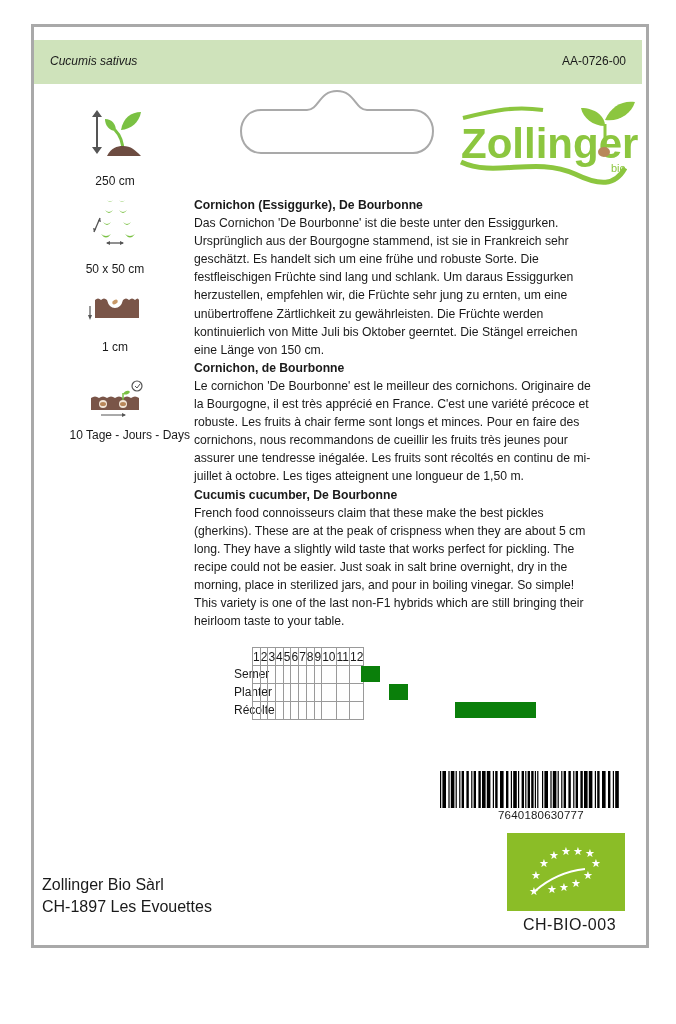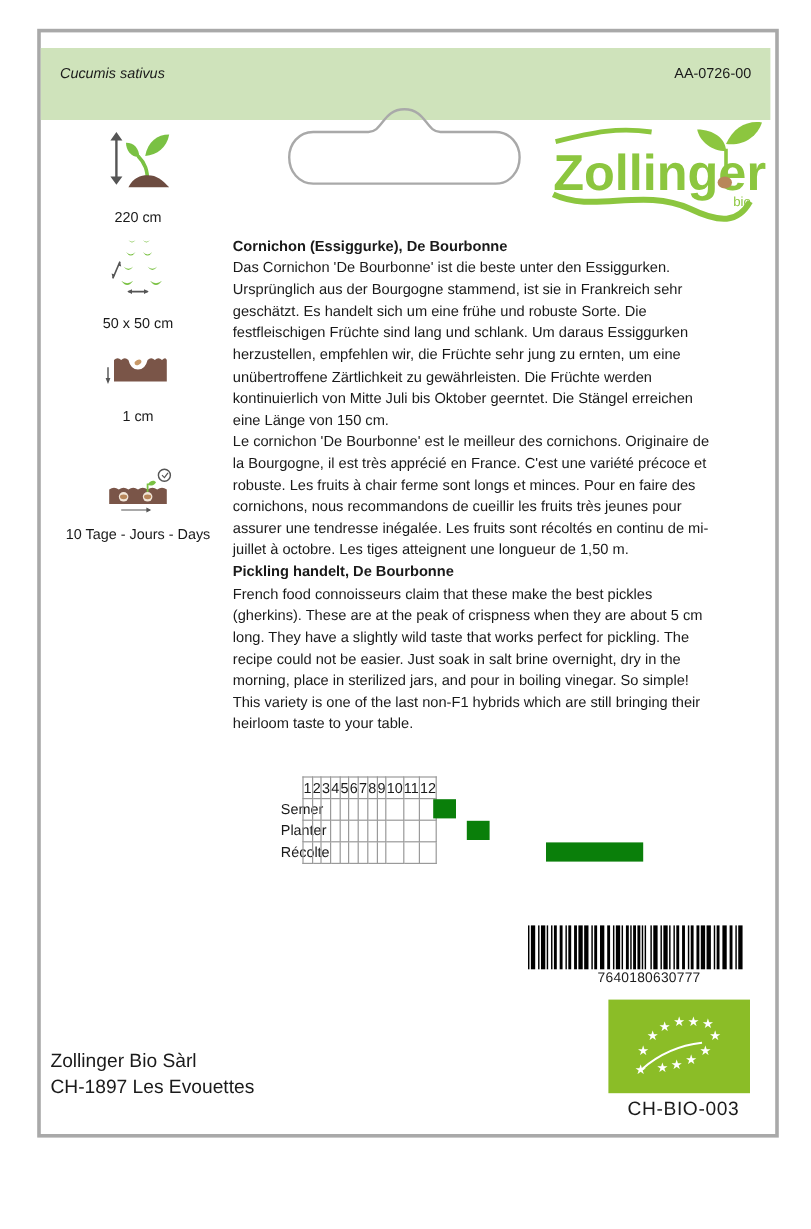--- a/index.html
+++ b/index.html
@@ -1,20 +1,20 @@
 <!DOCTYPE html>
 <html><head>
 <meta charset="utf-8">
 <style>
   html, body { margin: 0; padding: 0; background: #ffffff; }
   body { width: 676px; height: 1024px; position: relative; overflow: hidden;
          font-family: "Liberation Sans", "DejaVu Sans", sans-serif; color: #1a1a1a; }
   .card { position: absolute; left: 31px; top: 24px; width: 612px; height: 918px;
           border: 3px solid #a9a9a9; background: #fff; box-sizing: content-box; }
-  .topband { position: absolute; left: 34px; top: 40px; width: 608px; height: 60px;
+  .topband { position: absolute; left: 34px; top: 40px; width: 608px; height: 44px;
              background: #cfe3bb; }
   .species { position: absolute; left: 16px; top: 14px; font-size: 12px; font-style: italic; }
   .code { position: absolute; right: 16px; top: 14px; font-size: 12px; }
 
   .hanger { position: absolute; left: 239px; top: 89px; }
 
   .logo { position: absolute; left: 455px; top: 96px; }
 
   .icon-col { position: absolute; left: 40px; width: 150px; text-align: center; }
   .icon-box { width: 60px; height: 60px; margin: 0 auto; position: relative; }
@@ -69,21 +69,21 @@
 <div class="icon-col" style="top:108px;">
   <div class="icon-box">
     <svg width="60" height="50" viewBox="0 0 60 50">
       <path d="M12 2 L7 9 H11 V39 H7 L12 46 L17 39 H13 V9 H17 Z" fill="#555"></path>
       <path d="M38 44 C38 34 36 28 30 22" stroke="#7ac143" stroke-width="3" fill="none"></path>
       <path d="M31 23 C24 23 20 17 20 11 C27 11 31 16 31 23 Z" fill="#7ac143"></path>
       <path d="M36 22 C38 10 46 4 56 4 C54 15 46 21 36 22 Z" fill="#7ac143"></path>
       <path d="M22 48 C26 40 32 38 38 38 C46 38 50 42 56 48 Z" fill="#6d4c41"></path>
     </svg>
   </div>
-  <div class="icon-label">220 cm</div>
+  <div class="icon-label">250 cm</div>
 </div>
 
 <div class="icon-col" style="top:196px;">
   <div class="icon-box">
     <svg width="60" height="50" viewBox="0 0 60 50">
       <g fill="#7ac143">
         <path d="M22 4 q3 3 6 0 q-3 4 -6 0z"></path>
           <path d="M34 4 q3 3 6 0 q-3 4 -6 0z"></path>
         <path d="M20 14 q4 4 8 0 q-4 6 -8 0z"></path>
           <path d="M34 14 q4 4 8 0 q-4 6 -8 0z"></path>
@@ -106,21 +106,21 @@
     <svg width="60" height="38" viewBox="0 0 60 38">
       <path d="M5 14 V26" stroke="#555" stroke-width="1.2"></path>
       <path d="M3 23 L5 28 L7 23 Z" fill="#555"></path>
       <path d="M10 26 V8 q3 -3 6 0 q3 -3 6 0 q2 8 8 8 q6 0 8 -8 q3 -3 6 0 q3 -3 6 0 q3 -3 4 0 V26 Z" fill="#7a5548"></path>
       <ellipse cx="30" cy="10" rx="3" ry="2" fill="#c89968" transform="rotate(-30 30 10)"></ellipse>
     </svg>
   </div>
   <div class="icon-label" style="margin-top:10px;">1 cm</div>
 </div>
 
-<div class="icon-col" style="top:388px;">
+<div class="icon-col" style="top:378px;text-align:right;">
   <div class="icon-box" style="height:40px;">
     <svg width="60" height="40" viewBox="0 0 60 40">
       <circle cx="52" cy="8" r="5" fill="none" stroke="#555" stroke-width="1.2"></circle>
       <path d="M50 8 L52 10 L55 6" stroke="#555" stroke-width="1" fill="none"></path>
       <path d="M6 32 V20 q4 -3 8 0 q4 -3 8 0 q4 -3 8 0 q4 -3 8 0 q4 -3 8 0 q4 -3 8 0 V32 Z" fill="#7a5548"></path>
       <circle cx="18" cy="26" r="4" fill="#f2e6d8"></circle>
         <ellipse cx="18" cy="26" rx="3" ry="2" fill="#b8875a"></ellipse>
       <circle cx="38" cy="26" r="4" fill="#f2e6d8"></circle>
         <ellipse cx="38" cy="26" rx="3" ry="2" fill="#b8875a"></ellipse>
       <path d="M38 22 V15" stroke="#7ac143" stroke-width="1.5"></path>
@@ -128,22 +128,23 @@
       <path d="M16 37 H40" stroke="#555" stroke-width="1"></path>
       <path d="M41 37 l-4 -2 v4z" fill="#555"></path>
     </svg>
   </div>
   <div class="icon-label" style="margin-top:10px;">10 Tage - Jours - Days</div>
 </div>
 
 <div class="text-col">
   <h3>Cornichon (Essiggurke), De Bourbonne</h3>
   <p>Das Cornichon 'De Bourbonne' ist die beste unter den Essiggurken. Ursprünglich aus der Bourgogne stammend, ist sie in Frankreich sehr geschätzt. Es handelt sich um eine frühe und robuste Sorte. Die festfleischigen Früchte sind lang und schlank. Um daraus Essiggurken herzustellen, empfehlen wir, die Früchte sehr jung zu ernten, um eine unübertroffene Zärtlichkeit zu gewährleisten. Die Früchte werden kontinuierlich von Mitte Juli bis Oktober geerntet. Die Stängel erreichen eine Länge von 150 cm.</p>
+  <h3>Cornichon, de Bourbonne</h3>
   <p>Le cornichon 'De Bourbonne' est le meilleur des cornichons. Originaire de la Bourgogne, il est très apprécié en France. C'est une variété précoce et robuste. Les fruits à chair ferme sont longs et minces. Pour en faire des cornichons, nous recommandons de cueillir les fruits très jeunes pour assurer une tendresse inégalée. Les fruits sont récoltés en continu de mi-juillet à octobre. Les tiges atteignent une longueur de 1,50 m.</p>
-  <h3>Pickling handelt, De Bourbonne</h3>
+  <h3>Cucumis cucumber, De Bourbonne</h3>
   <p>French food connoisseurs claim that these make the best pickles (gherkins). These are at the peak of crispness when they are about 5 cm long. They have a slightly wild taste that works perfect for pickling. The recipe could not be easier. Just soak in salt brine overnight, dry in the morning, place in sterilized jars, and pour in boiling vinegar. So simple! This variety is one of the last non-F1 hybrids which are still bringing their heirloom taste to your table.</p>
 </div>
 
 <div class="cal">
   <div class="cal-labels">
     <div>Semer</div>
     <div>Planter</div>
     <div>Récolte</div>
   </div>
   <table class="cal-grid">

